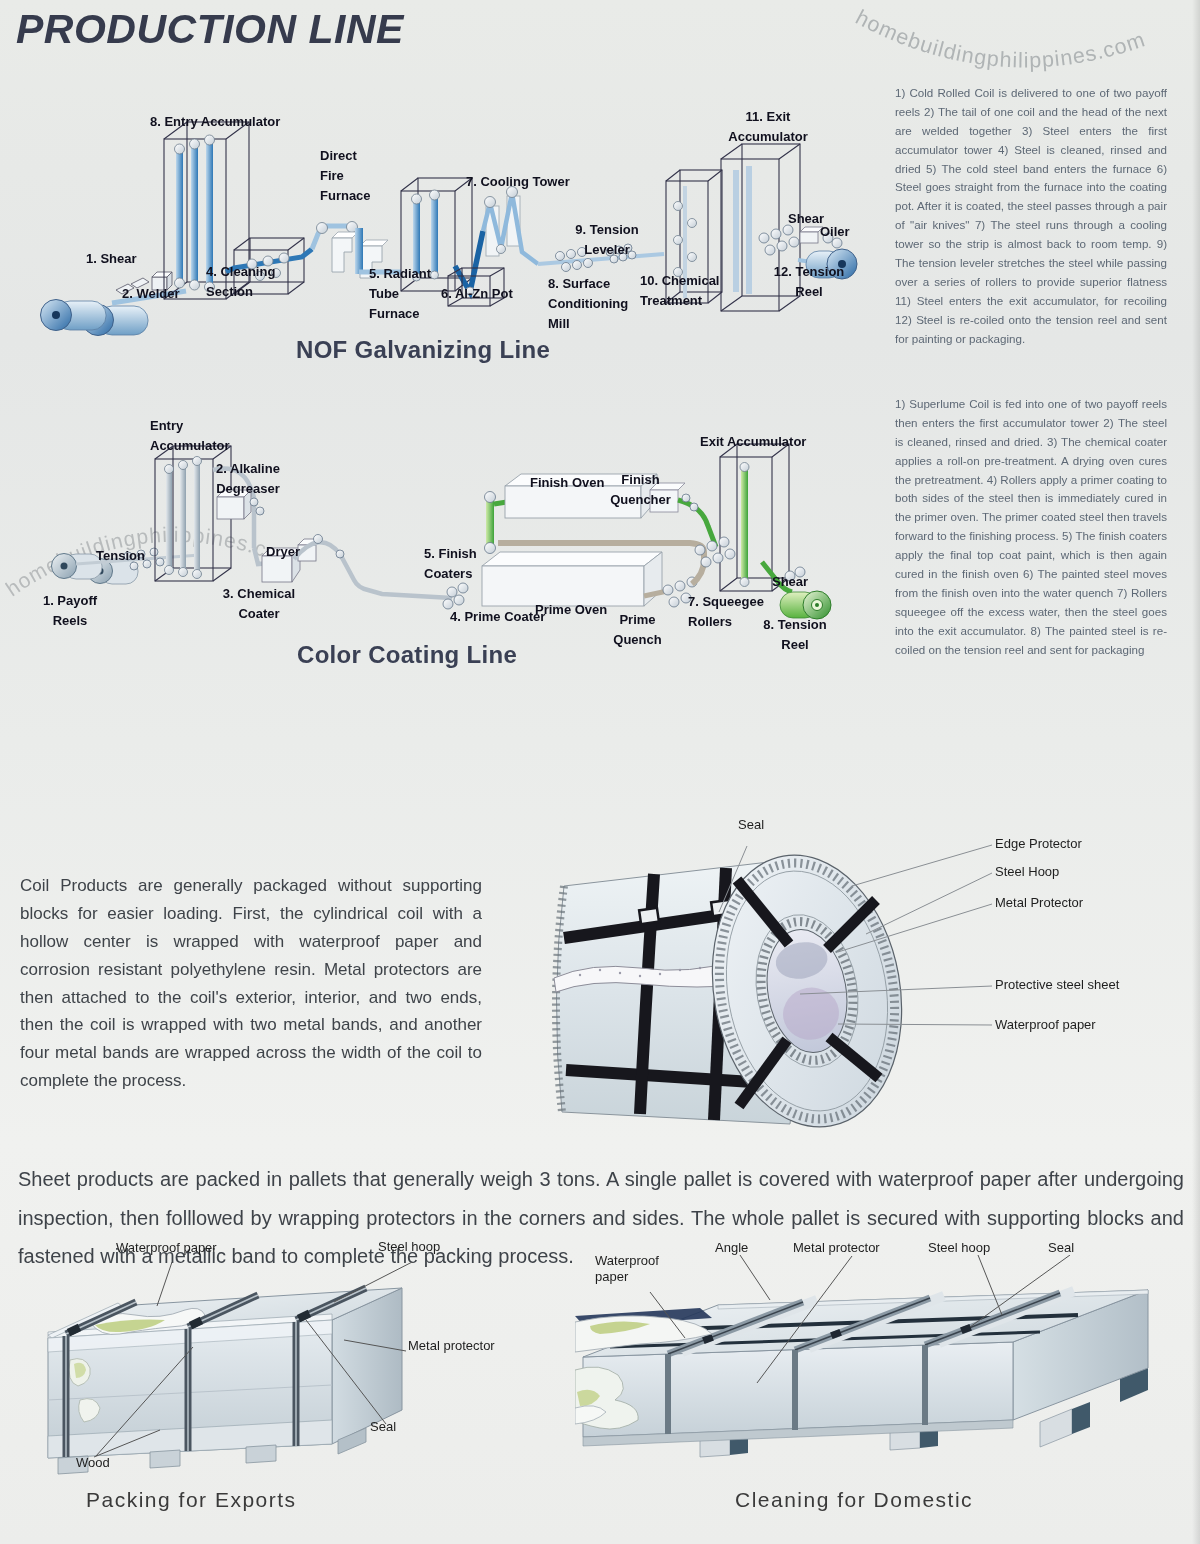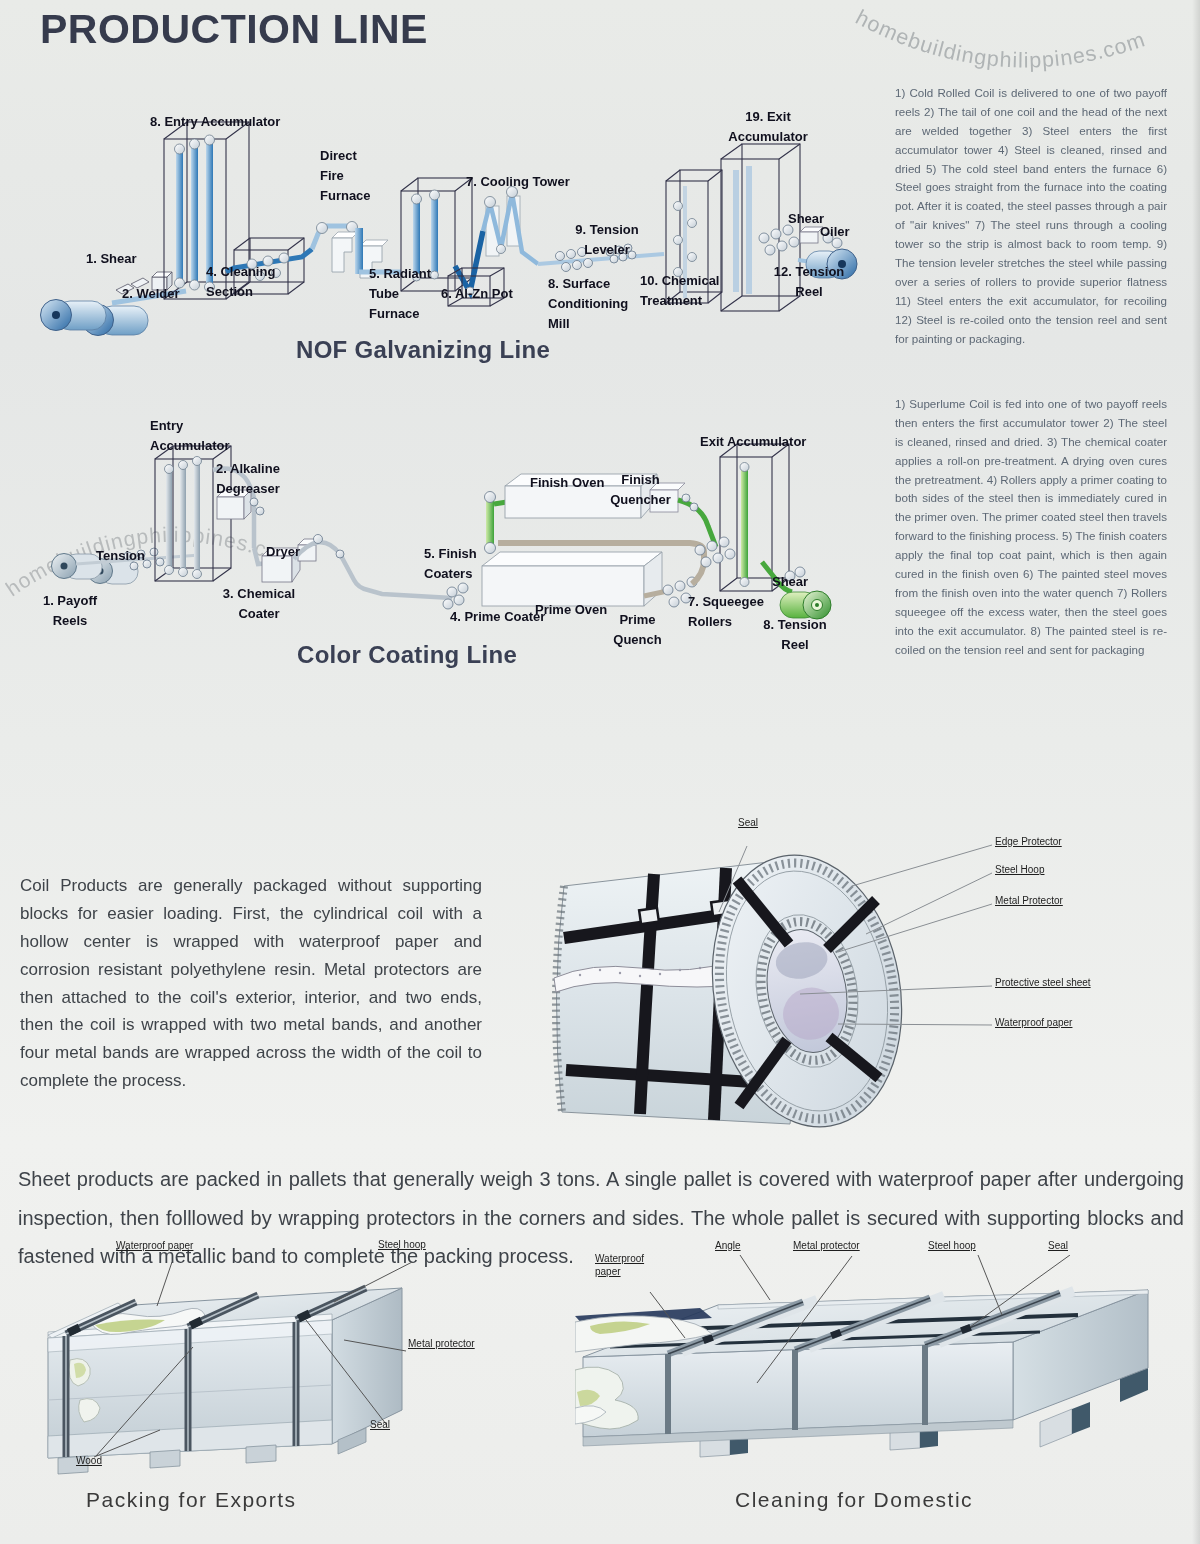--- a/index.html
+++ b/index.html
@@ -7,31 +7,31 @@
     background:linear-gradient(180deg,#e9ebe8 0%,#e5e7e6 22%,#eaecea 48%,#f0f1ef 74%,#ecedeb 100%);
     font-family:"Liberation Sans",sans-serif;}
   .page::after{content:"";position:absolute;right:0;top:0;width:8px;height:100%;
     background:linear-gradient(90deg,rgba(0,0,0,0),rgba(0,0,0,.10));pointer-events:none;}
   .h-main{position:absolute;margin:0;font-weight:bold;font-size:41px;letter-spacing:.5px;color:#363b4d;}
   .h-sub{position:absolute;font-weight:bold;font-size:24px;letter-spacing:.3px;color:#3a4054;}
   .col-text{position:absolute;width:272px;font-size:11.6px;line-height:1.63;color:#5d6875;text-align:justify;}
   .body-text{position:absolute;font-size:17px;line-height:1.64;color:#3e4349;text-align:justify;}
   .sheet-text{position:absolute;font-size:20px;line-height:1.93;color:#3e4349;text-align:justify;margin-top:17px;}
   .lbl{position:absolute;font-weight:bold;font-size:13px;line-height:1.55;color:#10101e;white-space:pre-line;}
-  .plbl{position:absolute;font-size:10px;color:#1e1e1e;line-height:1.25;white-space:pre-line;text-decoration:underline;}
+  .plbl{position:absolute;font-size:13px;color:#1e1e1e;line-height:1.25;white-space:pre-line;}
   .cap{position:absolute;font-size:21px;letter-spacing:1.5px;color:#3a3a3a;}
   .ctr{text-align:center;}
   svg.diagram,svg.wm{position:absolute;}
 </style>
 </head>
 <body>
 
 <div class="page">
 
-  <h1 class="h-main" style="left:40px;top:6px;">PRODUCTION LINE</h1>
+  <h1 class="h-main" style="left:16px;top:6px;font-style:italic;">PRODUCTION LINE</h1>
 
   <svg class="wm" style="left:845px;top:2px;width:355px;height:100px" viewBox="845 2 355 100" xmlns="http://www.w3.org/2000/svg">
     <defs>
         <path id="wmp1" d="M 854,22 Q 1020,112 1196,24" fill="none"></path>
       </defs>
     <text font-size="21.5" fill="#a2a7a9" opacity="0.8" letter-spacing="1" font-family="Liberation Sans, sans-serif">
       <textPath href="#wmp1">homebuildingphilippines.com</textPath>
     </text>
   </svg>
 
@@ -220,21 +220,21 @@
 Furnace</div>
   <div class="lbl" style="left:441px;top:284px">6. Al-Zn Pot</div>
   <div class="lbl" style="left:466px;top:172px">7. Cooling Tower</div>
   <div class="lbl" style="left:548px;top:274px">8. Surface
 Conditioning
 Mill</div>
   <div class="lbl ctr" style="left:570px;top:220px;width:74px">9. Tension
 Leveler</div>
   <div class="lbl" style="left:640px;top:271px">10. Chemical
 Treatment</div>
-  <div class="lbl ctr" style="left:716px;top:107px;width:104px">19. Exit
+  <div class="lbl ctr" style="left:716px;top:107px;width:104px">11. Exit
 Accumulator</div>
   <div class="lbl" style="left:788px;top:209px">Shear</div>
   <div class="lbl" style="left:820px;top:222px">Oiler</div>
   <div class="lbl ctr" style="left:762px;top:262px;width:94px">12. Tension
 Reel</div>
 
   <div class="h-sub" style="left:296px;top:336px">NOF Galvanizing Line</div>
   <div class="col-text" style="left:895px;top:84px">1) Cold Rolled Coil is delivered to one of two payoff reels 2) The tail of one coil and the head of the next are welded together 3) Steel enters the first accumulator tower 4) Steel is cleaned, rinsed and dried 5) The cold steel band enters the furnace 6) Steel goes straight from the furnace into the coating pot. After it is coated, the steel passes through a pair of "air knives" 7) The steel runs through a cooling tower so the strip is almost back to room temp. 9) The tension leveler stretches the steel while passing over a series of rollers to provide superior flatness 11) Steel enters the exit accumulator, for recoiling 12) Steel is re-coiled onto the tension reel and sent for painting or packaging.</div>
 
   <svg class="wm" style="left:5px;top:495px;width:345px;height:110px" viewBox="5 495 345 110" xmlns="http://www.w3.org/2000/svg">

